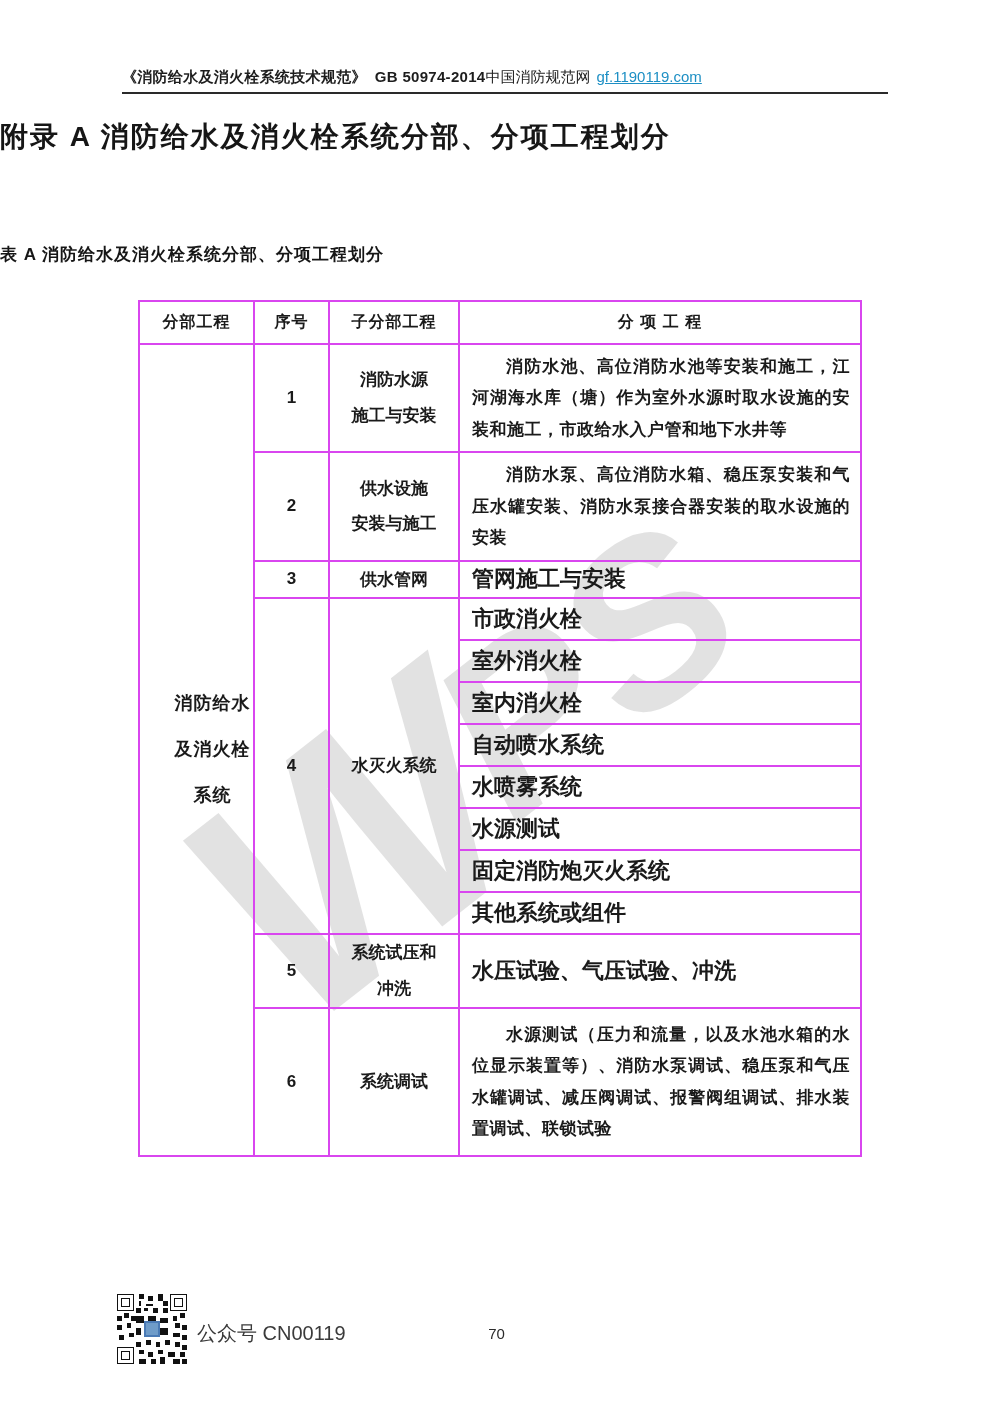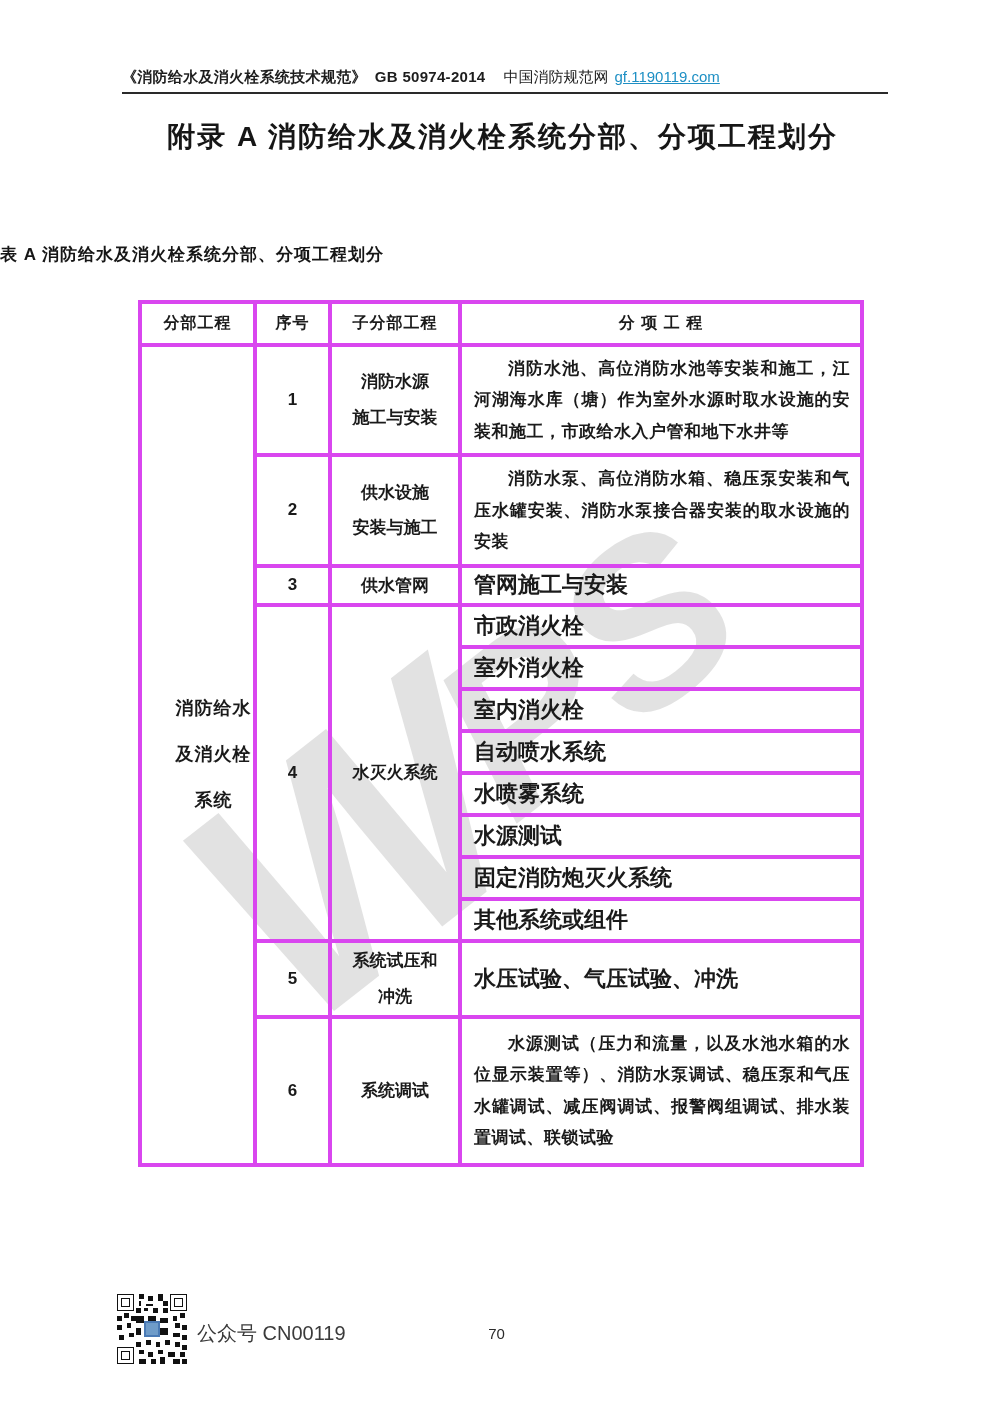--- a/index.html
+++ b/index.html
@@ -6,44 +6,44 @@
   html,body { background:#ffffff; }
   body { font-family:"Liberation Sans","DejaVu Sans",sans-serif; color:#1c1c1c; }
   .page { position:relative; width:993px; height:1403px; background:#ffffff; margin:0 auto; overflow:hidden; }
 
   
   .doc-header { position:absolute; top:68px; left:122px; width:766px; height:26px;
                 display:flex; justify-content:flex-start; align-items:baseline;
                 font-size:15px; }
   .doc-header .left { font-weight:bold; color:#1d1d1d; letter-spacing:0.3px; }
   .doc-header .left .code { margin-left:8px; }
-  .doc-header .right { color:#1d1d1d;margin-left:18px; }
+  .doc-header .right { color:#1d1d1d; }
   .doc-header .right a { text-decoration:underline; margin-left:6px; cursor:pointer; }
   .header-rule { position:absolute; top:92px; left:122px; width:766px; height:2px; background:#2a2a2a; }
 
   
-  .appendix-title { position:absolute; top:118px; left:0; width:838px; text-align:right;
+  .appendix-title { position:absolute; top:118px; left:0; width:838px; text-align:left;
                     font-size:28px; font-weight:bold; letter-spacing:2px; color:#161616; }
   .table-caption  { position:absolute; top:243px; left:0; width:993px; 
                     font-size:17px; font-weight:bold; letter-spacing:1px; color:#161616; }
 
   
   .watermark { position:absolute; top:560px; left:110px; width:720px; height:400px;
                z-index:0; display:flex; align-items:center; justify-content:center;
                transform:rotate(-38deg); pointer-events:none;
                font-weight:bold; font-style:italic; color:rgba(140,140,140,0.25);
                font-family:"Liberation Sans",sans-serif; }
   .watermark .w  { font-size:330px; line-height:1; letter-spacing:-18px; }
   .watermark .ps { font-size:230px; line-height:1; }
 
   
   .tbl-wrap { position:absolute; top:300px; left:138px; width:722px; z-index:1; }
   table.main { border-collapse:collapse; width:722px; table-layout:fixed;
                font-weight:bold; color:#1a1a1a; }
-  table.main th, table.main td { border:4px solid #d946ef; vertical-align:middle; }
+  table.main th, table.main td { border:2px solid #d946ef; vertical-align:middle; }
   table.main th { height:43px; font-size:16px; letter-spacing:1px; text-align:center; }
   td.c-division { text-align:center; font-size:18px; line-height:2.55;
                   white-space:pre-line; letter-spacing:1px;padding-left:32px; }
   td.c-no  { text-align:center; font-size:17px; }
   td.c-sub { text-align:center; font-size:17px; line-height:2.1; white-space:pre-line; }
   td.c-item { font-size:22px; padding-left:12px; }
   td.c-para { font-size:17px; padding:6px 10px 6px 12px; text-indent:2em;
               text-align:justify; line-height:1.85; letter-spacing:0.5px; }
 
   

